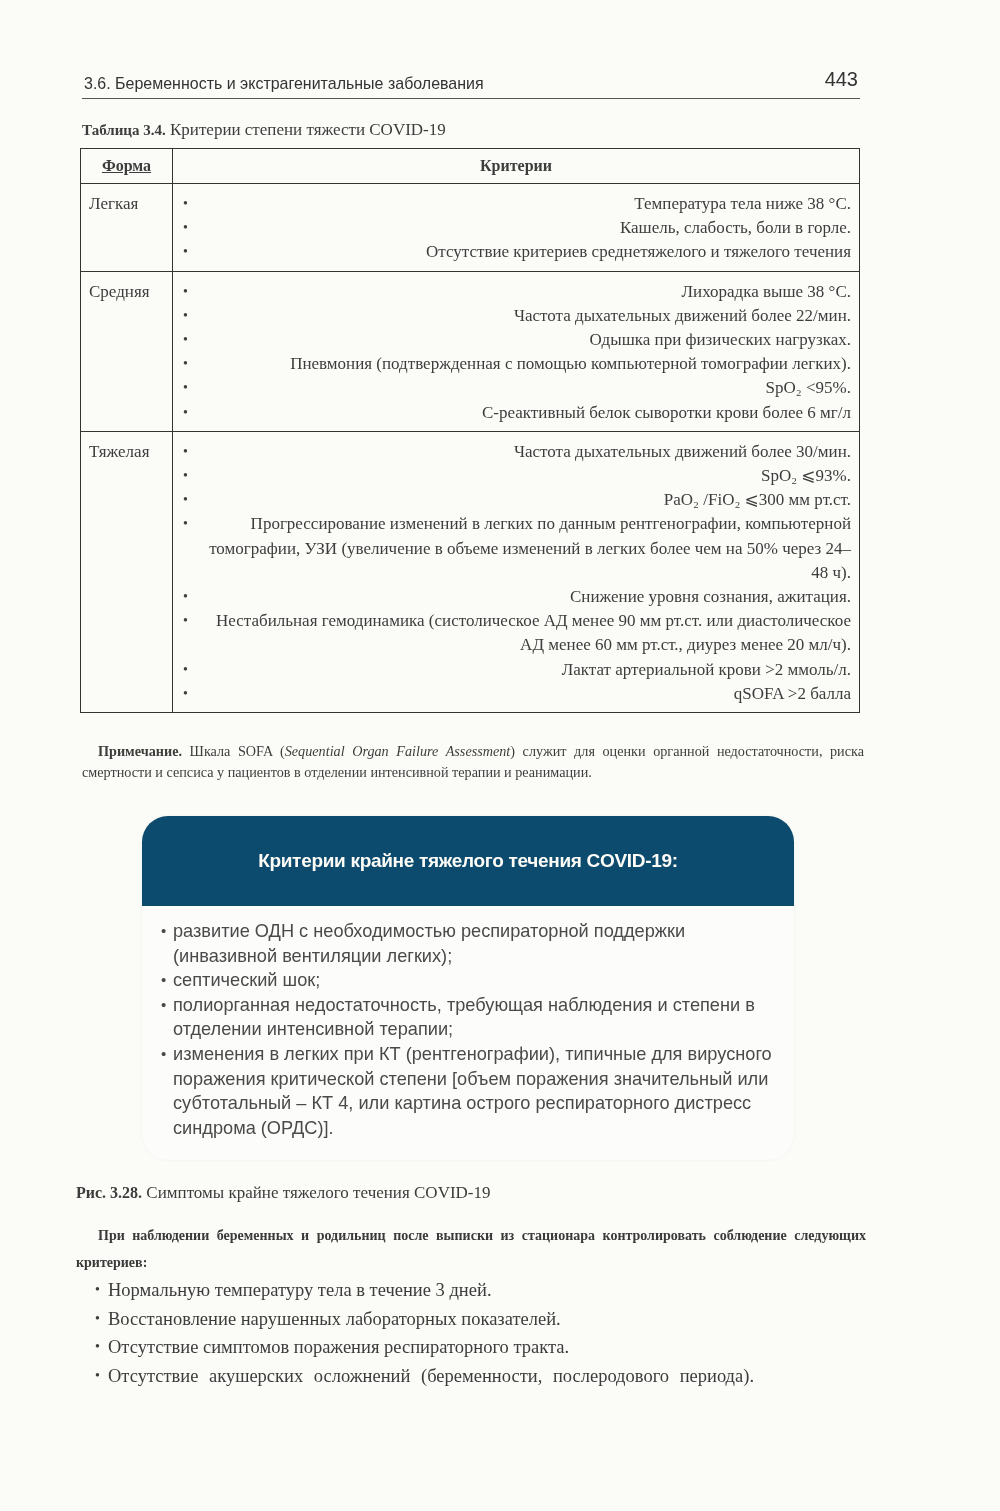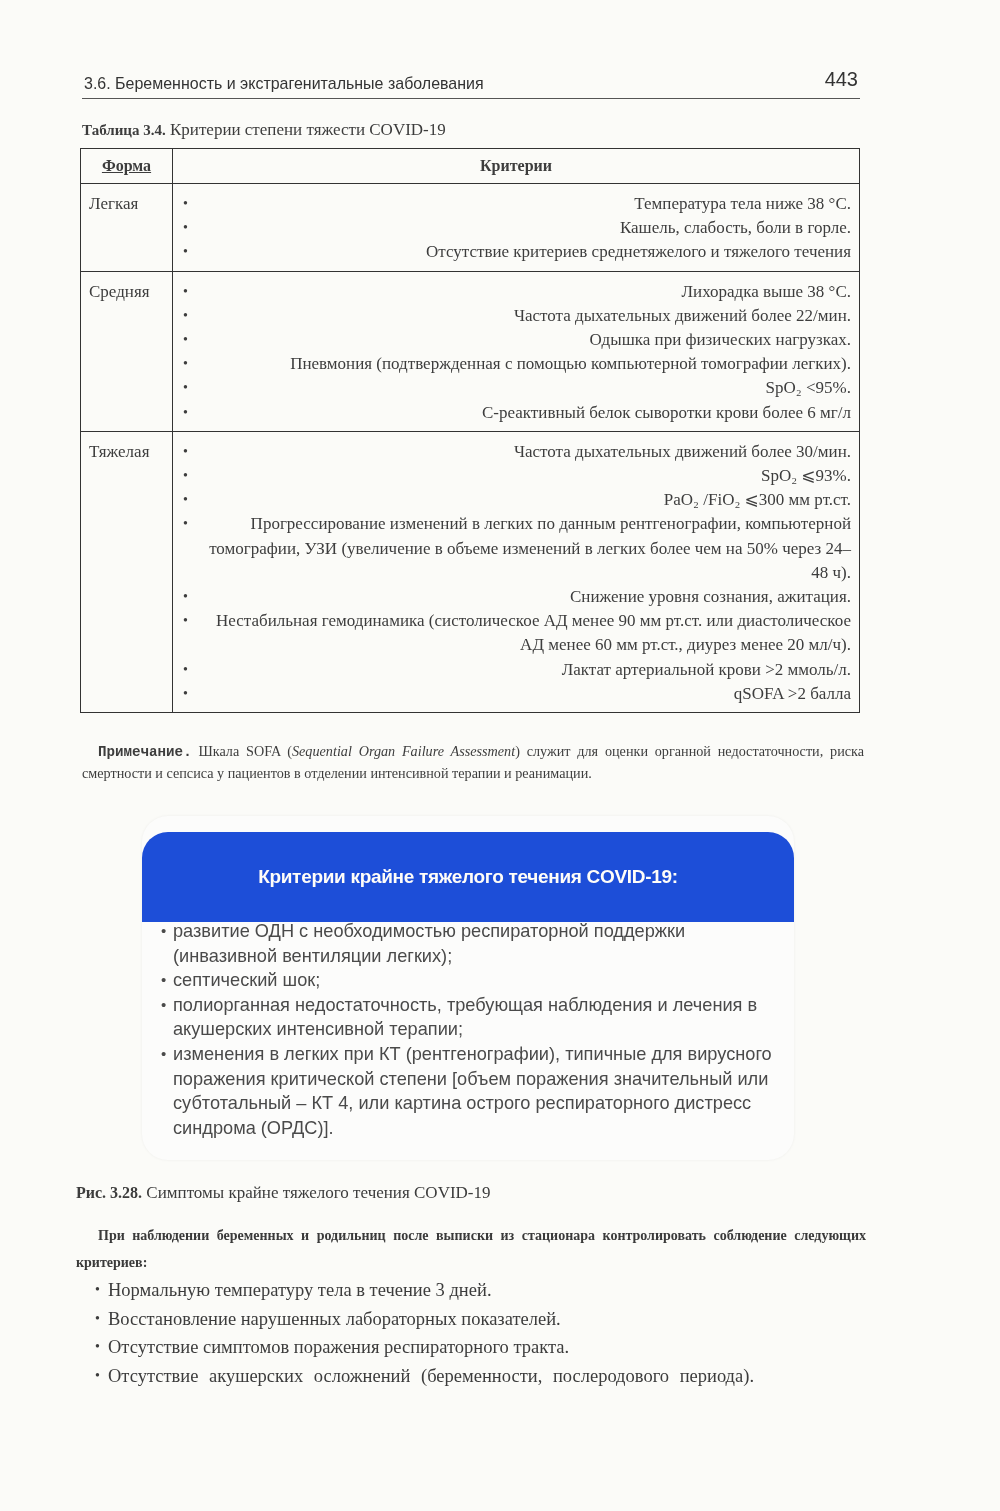--- a/index.html
+++ b/index.html
@@ -39,29 +39,29 @@
   table.crit td { vertical-align: top; padding: 8px 8px 6px 8px; line-height: 24.2px; }
   table.crit td.form { width: 75px; padding-left: 8px; }
   ul.bl { list-style: none; margin: 0; padding: 0 0 0 16px; }
   ul.bl li { position: relative; text-align: right; }
   ul.bl li::before { content: "•"; position: absolute; left: -14px; top: 0; font-size: 14px; }
   .note {
     position: absolute; left: 82px; top: 741px; width: 782px;
     font-size: 14.2px; line-height: 21px; color: #3d3d3d; text-indent: 16px;
     text-align: justify;
   }
-  .note b { font-weight: bold; font-family: Liberation Mono, monospace; }
+  .note b { font-weight: bold; }
   .box {
     position: absolute; left: 142px; top: 816px; width: 652px; height: 344px;
     background: #fcfcfb; border-radius: 26px;
     box-shadow: 0 0 3px rgba(0,0,0,0.06);
   }
   .box-head {
-    position: absolute; left: 0; top: 16px; width: 652px; height: 90px;
-    background: #1d4ed8; border-radius: 26px 26px 0 0;
+    position: absolute; left: 0; top: 0; width: 652px; height: 90px;
+    background: #0c4a6e; border-radius: 26px 26px 0 0;
   }
   .box-title {
     position: absolute; left: 0; top: 34px; width: 100%; text-align: center;
     font-family: "Liberation Sans", sans-serif; font-weight: bold; font-size: 19px;
     color: #fffdf8; letter-spacing: -0.3px;
   }
   .box-list {
     position: absolute; left: 18px; top: 103px; width: 630px;
     font-family: "Liberation Sans", sans-serif; font-size: 18.2px; line-height: 24.6px;
     color: #4a4a4a;
@@ -153,21 +153,21 @@
 </div>
 
 <div class="box">
   <div class="box-head">
     <div class="box-title">Критерии крайне тяжелого течения COVID-19:</div>
   </div>
   <div class="box-list">
     <ul>
       <li>развитие ОДН с необходимостью респираторной поддержки (инвазивной вентиляции легких);</li>
       <li>септический шок;</li>
-      <li>полиорганная недостаточность, требующая наблюдения и лечения в акушерских интенсивной терапии;</li>
+      <li>полиорганная недостаточность, требующая наблюдения и степени в отделении интенсивной терапии;</li>
       <li>изменения в легких при КТ (рентгенографии), типичные для вирусного поражения критической степени [объем поражения значительный или субтотальный – КТ 4, или картина острого респираторного дистресс синдрома (ОРДС)].</li>
     </ul>
   </div>
 </div>
 
 <div class="fig-caption">
   <b>Рис. 3.28.</b><span> Симптомы крайне тяжелого течения COVID-19</span>
 </div>
 
 <div class="para">При наблюдении беременных и родильниц после выписки из стационара контролировать соблюдение следующих критериев:</div>

